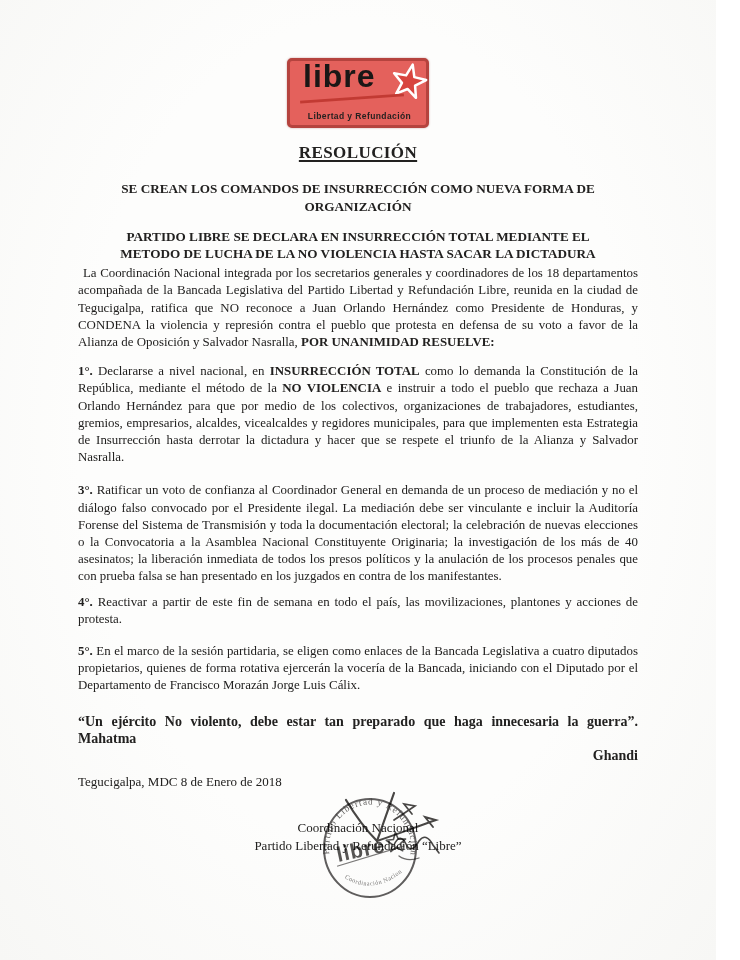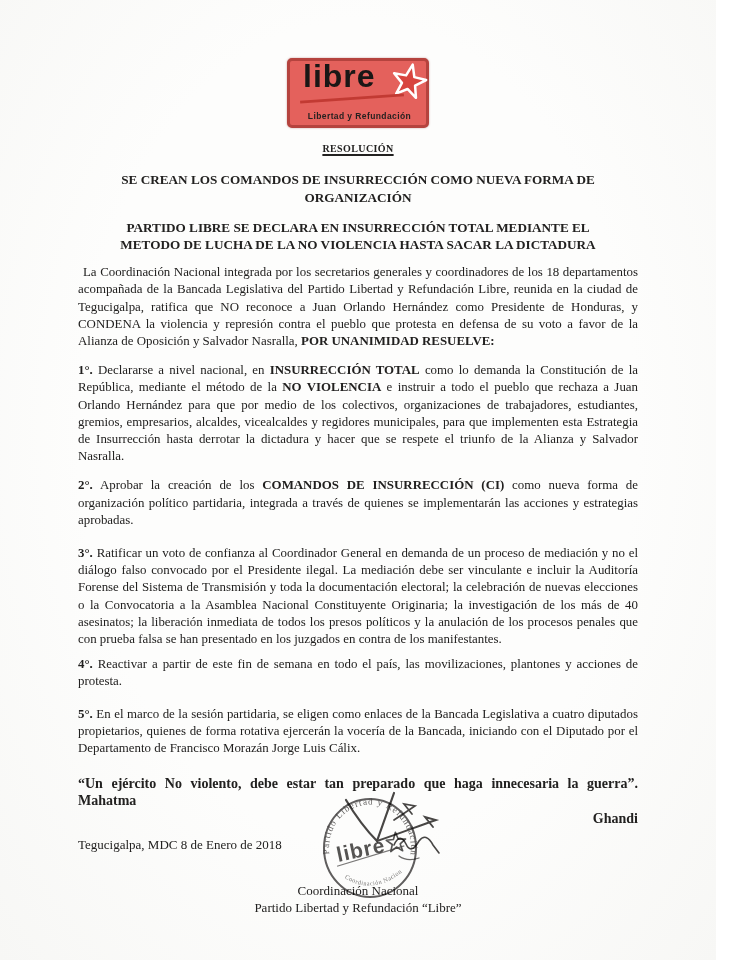--- a/index.html
+++ b/index.html
@@ -37,33 +37,33 @@
     background:var(--logo-swoosh);transform:rotate(-4deg);
   }
   .logo-tagline{
     position:absolute;left:3px;right:0;bottom:4px;text-align:center;
     font-family:"Liberation Sans","DejaVu Sans",sans-serif;
     font-size:8.5px;font-weight:bold;color:#262120;letter-spacing:.4px;
   }
   
   .title{
     margin:15px 0 0 0;text-align:center;
-    font-size:10px;font-weight:bold;letter-spacing:.4px;
+    font-size:17px;font-weight:bold;letter-spacing:.4px;
     text-decoration:underline;text-underline-offset:2px;text-decoration-thickness:1.5px;
   }
   .heading{
     max-width:524px;margin:12px auto 0 auto;text-align:center;
     font-size:13.2px;font-weight:bold;line-height:17.8px;
   }
   .heading.second{margin-top:17px;}
   p.body-par{
     margin:12px 0 0 0;font-size:12.9px;line-height:17.2px;
     text-align:justify;
   }
-  p.intro{margin-top:10px;text-indent:5px;}
+  p.intro{margin-top:2px;text-indent:5px;}
   p.res-3{margin-top:16px;}
   p.res-4{margin-top:8px;}
   p.res-5{margin-top:15px;}
   .quote{
     margin:18px 0 0 0;font-size:14px;line-height:17.2px;font-weight:bold;
   }
   .quote-line1{text-align:justify;text-align-last:justify;}
   .quote-line2{text-align:right;}
   .dateline{margin-top:10px;font-size:13px;}
   .signature-block{margin-top:29px;text-align:center;font-size:13px;line-height:17.5px;}
@@ -94,21 +94,20 @@
   </div>
 
   <div class="title">RESOLUCIÓN</div>
 
   <div class="heading second">SE CREAN LOS COMANDOS DE INSURRECCIÓN COMO NUEVA FORMA DE ORGANIZACIÓN</div>
   <div class="heading">PARTIDO LIBRE SE DECLARA EN INSURRECCIÓN TOTAL MEDIANTE EL METODO DE LUCHA DE LA NO VIOLENCIA HASTA SACAR LA DICTADURA</div>
 
   <p class="body-par intro"><span>La Coordinación Nacional integrada por los secretarios generales y coordinadores de los 18 departamentos acompañada de la Bancada Legislativa del Partido Libertad y Refundación Libre, reunida en la ciudad de Tegucigalpa, ratifica que NO reconoce a Juan Orlando Hernández como Presidente de Honduras, y CONDENA la violencia y represión contra el pueblo que protesta en defensa de su voto a favor de la Alianza de Oposición y Salvador Nasralla, </span><span style="font-weight: bold;">POR UNANIMIDAD RESUELVE:</span></p>
 
   <p class="body-par res-1"><span style="font-weight: bold;">1°.</span><span> Declararse a nivel nacional, en </span><span style="font-weight: bold;">INSURRECCIÓN TOTAL</span><span> como lo demanda la Constitución de la República, mediante el método de la </span><span style="font-weight: bold;">NO VIOLENCIA</span><span> e instruir a todo el pueblo que rechaza a Juan Orlando Hernández para que por medio de los colectivos, organizaciones de trabajadores, estudiantes, gremios, empresarios, alcaldes, vicealcaldes y regidores municipales, para que implementen esta Estrategia de Insurrección hasta derrotar la dictadura y hacer que se respete el triunfo de la Alianza y Salvador Nasralla.</span></p>
-  <p class="body-par res-2"><span style="font-weight: bold;">2°.</span><span> Aprobar la creación de los </span><span style="font-weight: bold;">COMANDOS DE INSURRECCIÓN (CI)</span><span> como nueva forma de organización político partidaria, integrada a través de quienes se implementarán las acciones y estrategias aprobadas.</span></p>
   <p class="body-par res-3"><span style="font-weight: bold;">3°.</span><span> Ratificar un voto de confianza al Coordinador General en demanda de un proceso de mediación y no el diálogo falso convocado por el Presidente ilegal. La mediación debe ser vinculante e incluir la Auditoría Forense del Sistema de Transmisión y toda la documentación electoral; la celebración de nuevas elecciones o la Convocatoria a la Asamblea Nacional Constituyente Originaria; la investigación de los más de 40 asesinatos; la liberación inmediata de todos los presos políticos y la anulación de los procesos penales que con prueba falsa se han presentado en los juzgados en contra de los manifestantes.</span></p>
   <p class="body-par res-4"><span style="font-weight: bold;">4°.</span><span> Reactivar a partir de este fin de semana en todo el país, las movilizaciones, plantones y acciones de protesta.</span></p>
   <p class="body-par res-5"><span style="font-weight: bold;">5°.</span><span> En el marco de la sesión partidaria, se eligen como enlaces de la Bancada Legislativa a cuatro diputados propietarios, quienes de forma rotativa ejercerán la vocería de la Bancada, iniciando con el Diputado por el Departamento de Francisco Morazán Jorge Luis Cálix.</span></p>
 
   <div class="quote">
     <div class="quote-line1">“Un ejército No violento, debe estar tan preparado que haga innecesaria la guerra”. Mahatma</div>
     <div class="quote-line2">Ghandi</div>
   </div>
 
   <div class="dateline">Tegucigalpa, MDC 8 de Enero de 2018</div>

